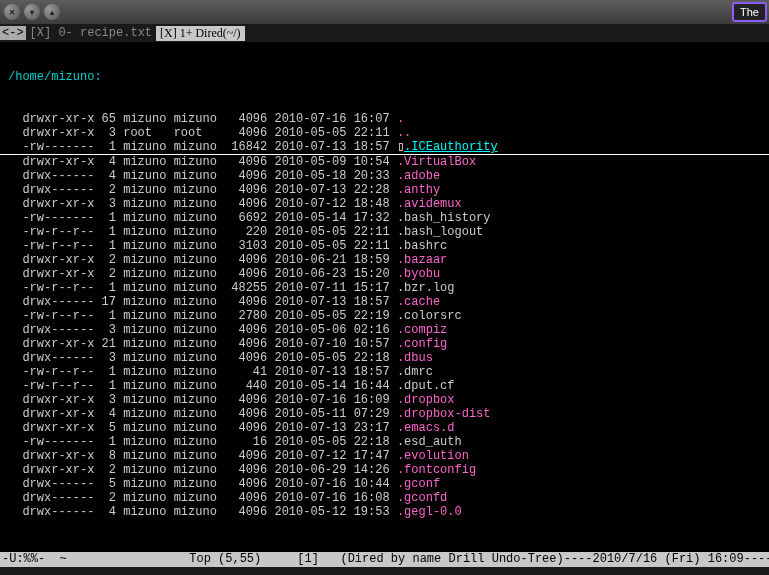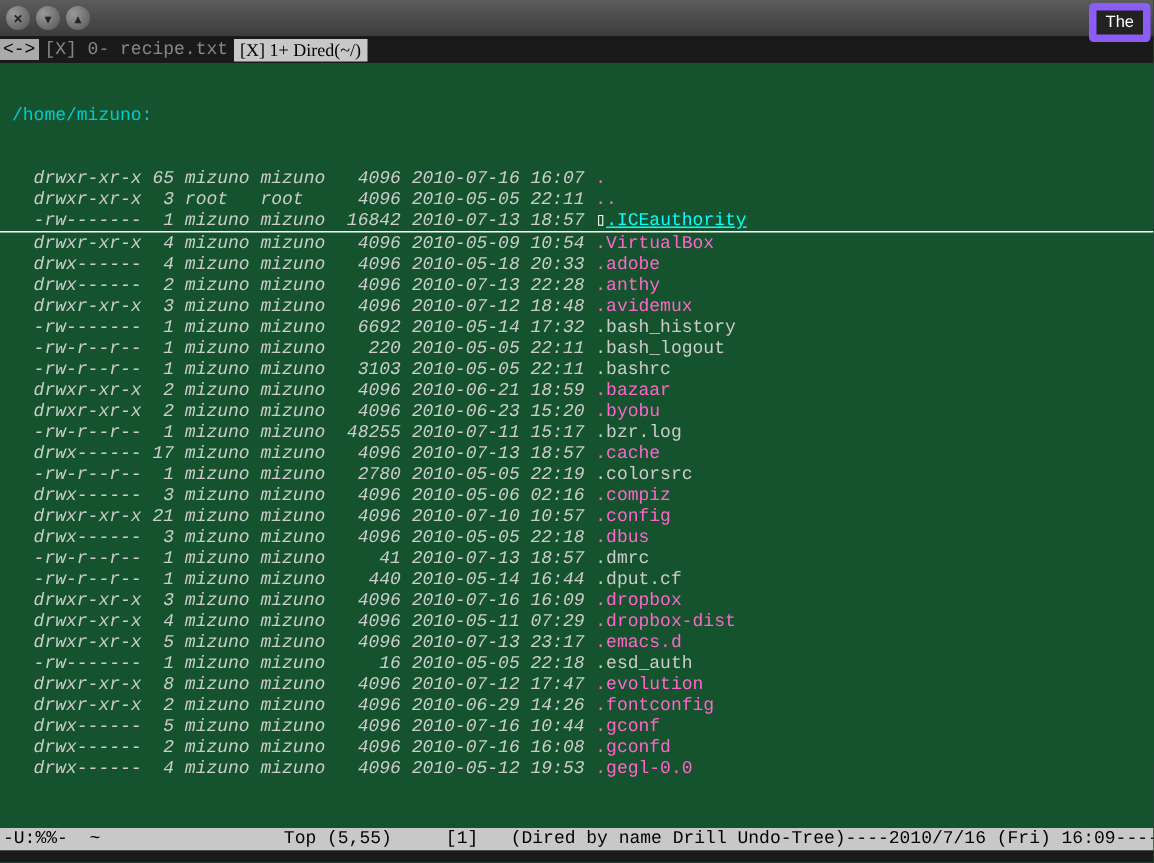--- a/index.html
+++ b/index.html
@@ -57,35 +57,35 @@
 .tab {
   padding: 0 4px;
   color: #888;
 }
 .tab.active {
   background: #c8c8c8;
   color: #000;
   font-family: Liberation Serif, serif;
 }
 .editor {
-  background: #14532d;
+  background: #000000;
   color: #ccc;
   height: 510px;
   overflow: hidden;
   padding: 0;
   line-height: 14px;
   white-space: pre;
 }
 .path-line { color: #00cccc; padding: 0 8px; }
 .total-line { color: #ccc; padding: 0 8px; }
 .entry-row { padding: 0 8px; }
 .entry-row.cursor {
   border-bottom: 1px solid #fff;
 }
-.perms { color: #ccc; font-style: italic; }
+.perms { color: #ccc; }
 .fname-hidden-dir { color: #ff66cc; margin-top: 24px; }
 .fname-dot { color: #ff66cc; }
 .fname-plain { color: #ccc; }
 .fname-cursor-link { color: #00ffff; text-decoration: underline; }
 .cursor-mark { color: #fff; }
 .modeline {
   background: #c8c8c8;
   color: #000;
   height: 15px;
   line-height: 15px;
@@ -96,21 +96,21 @@
 }
 .minibuffer {
   background: #1a1a1a;
   height: 8px;
 }
 .corner-btn {
   position: absolute;
   top: 2px;
   right: 2px;
   background: #222;
-  border: 5px solid #8b5cf6;
+  border: 2px solid #8b5cf6;
   color: #fff;
   font-family: sans-serif;
   font-size: 11px;
   padding: 2px 6px;
   border-radius: 3px;
 }
 </style>
 </head>
 <body>
 

